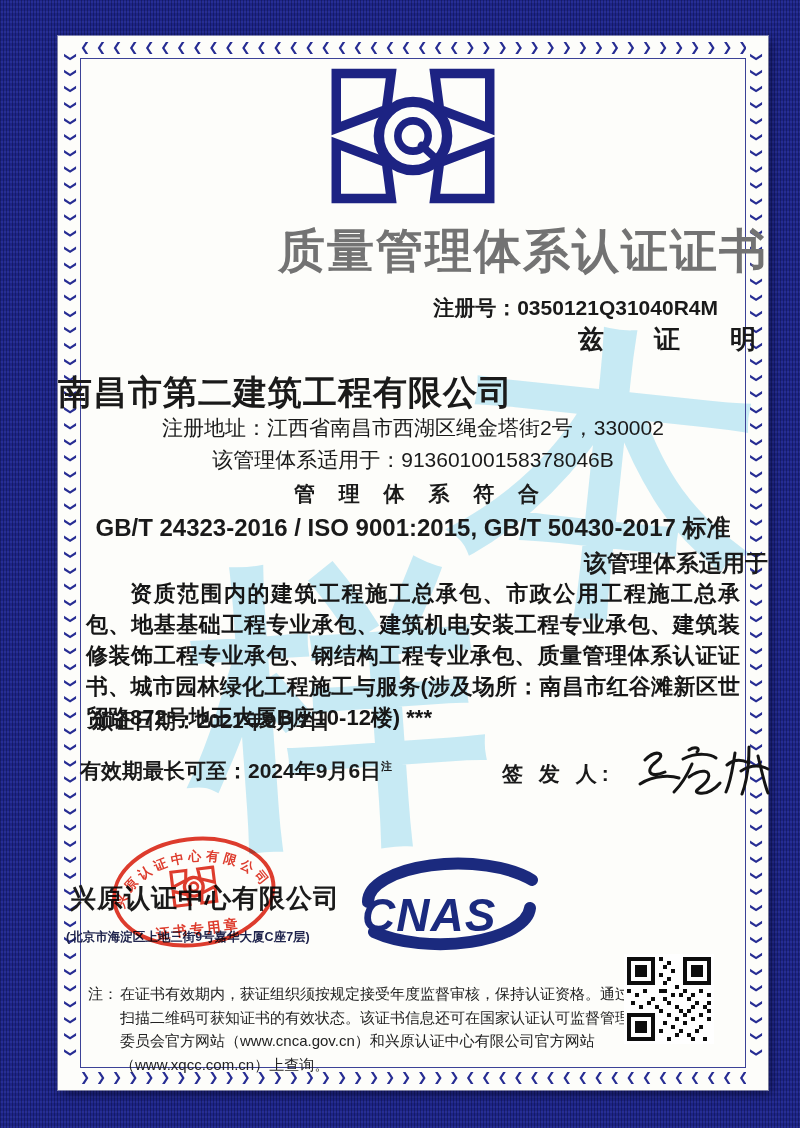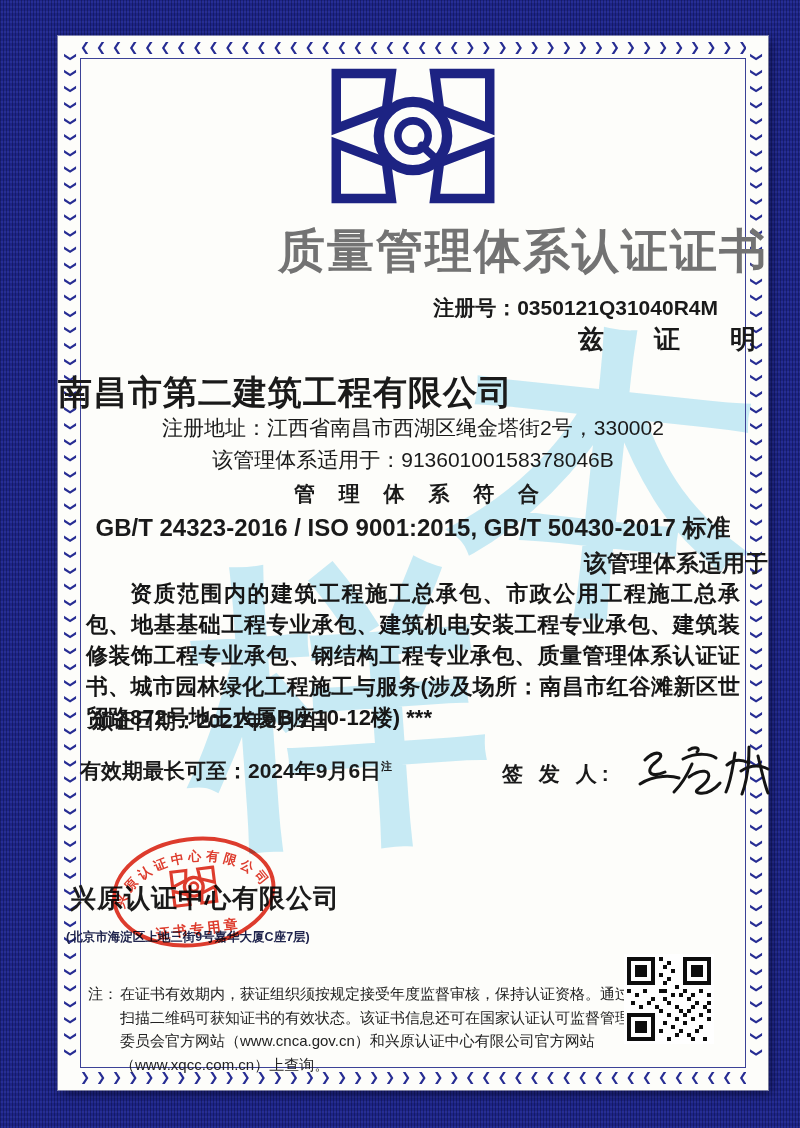--- a/index.html
+++ b/index.html
@@ -137,20 +137,29 @@
         <polygon points="176,14 118,14 123,52 176,72"></polygon>
         <polygon points="14,146 14,88 67,108 72,146"></polygon>
         <polygon points="176,146 176,88 123,108 118,146"></polygon>
         <circle cx="95" cy="80" r="36" stroke-width="13"></circle>
         <circle cx="95" cy="80" r="16" stroke-width="10"></circle>
       </g>
       <text x="86" y="100" text-anchor="middle" font-size="14" font-weight="bold" fill="#dd2b1c" letter-spacing="3">证书专用章</text>
     </svg>
   </div>
 
+  <div class="blk cnaslogo">
+    <svg width="192" height="100" viewBox="0 0 192 100">
+      <g fill="none" stroke="#1b2a7e" stroke-width="12" stroke-linecap="round">
+        <path d="M16 46 A90 38 0 0 1 180 24"></path>
+        <path d="M178 52 A90 38 0 0 1 22 76"></path>
+      </g>
+      <text x="10" y="75" font-size="46" font-weight="bold" font-style="italic" fill="#1b2a7e" letter-spacing="1">CNAS</text>
+    </svg>
+  </div>
 
   <div class="blk notes">
     <span class="nlabel">注：</span>
     <span>在证书有效期内，获证组织须按规定接受年度监督审核，保持认证资格。通过扫描二维码可获知证书的有效状态。该证书信息还可在国家认证认可监督管理委员会官方网站（www.cnca.gov.cn）和兴原认证中心有限公司官方网站（www.xqcc.com.cn）上查询。</span>
   </div>
 
   <div class="blk qr">
     <svg width="90" height="90" viewBox="0 0 90 90">
       <rect x="0" y="0" width="90" height="90" fill="#ffffff"></rect>
       <g fill="#0d0d0d">

